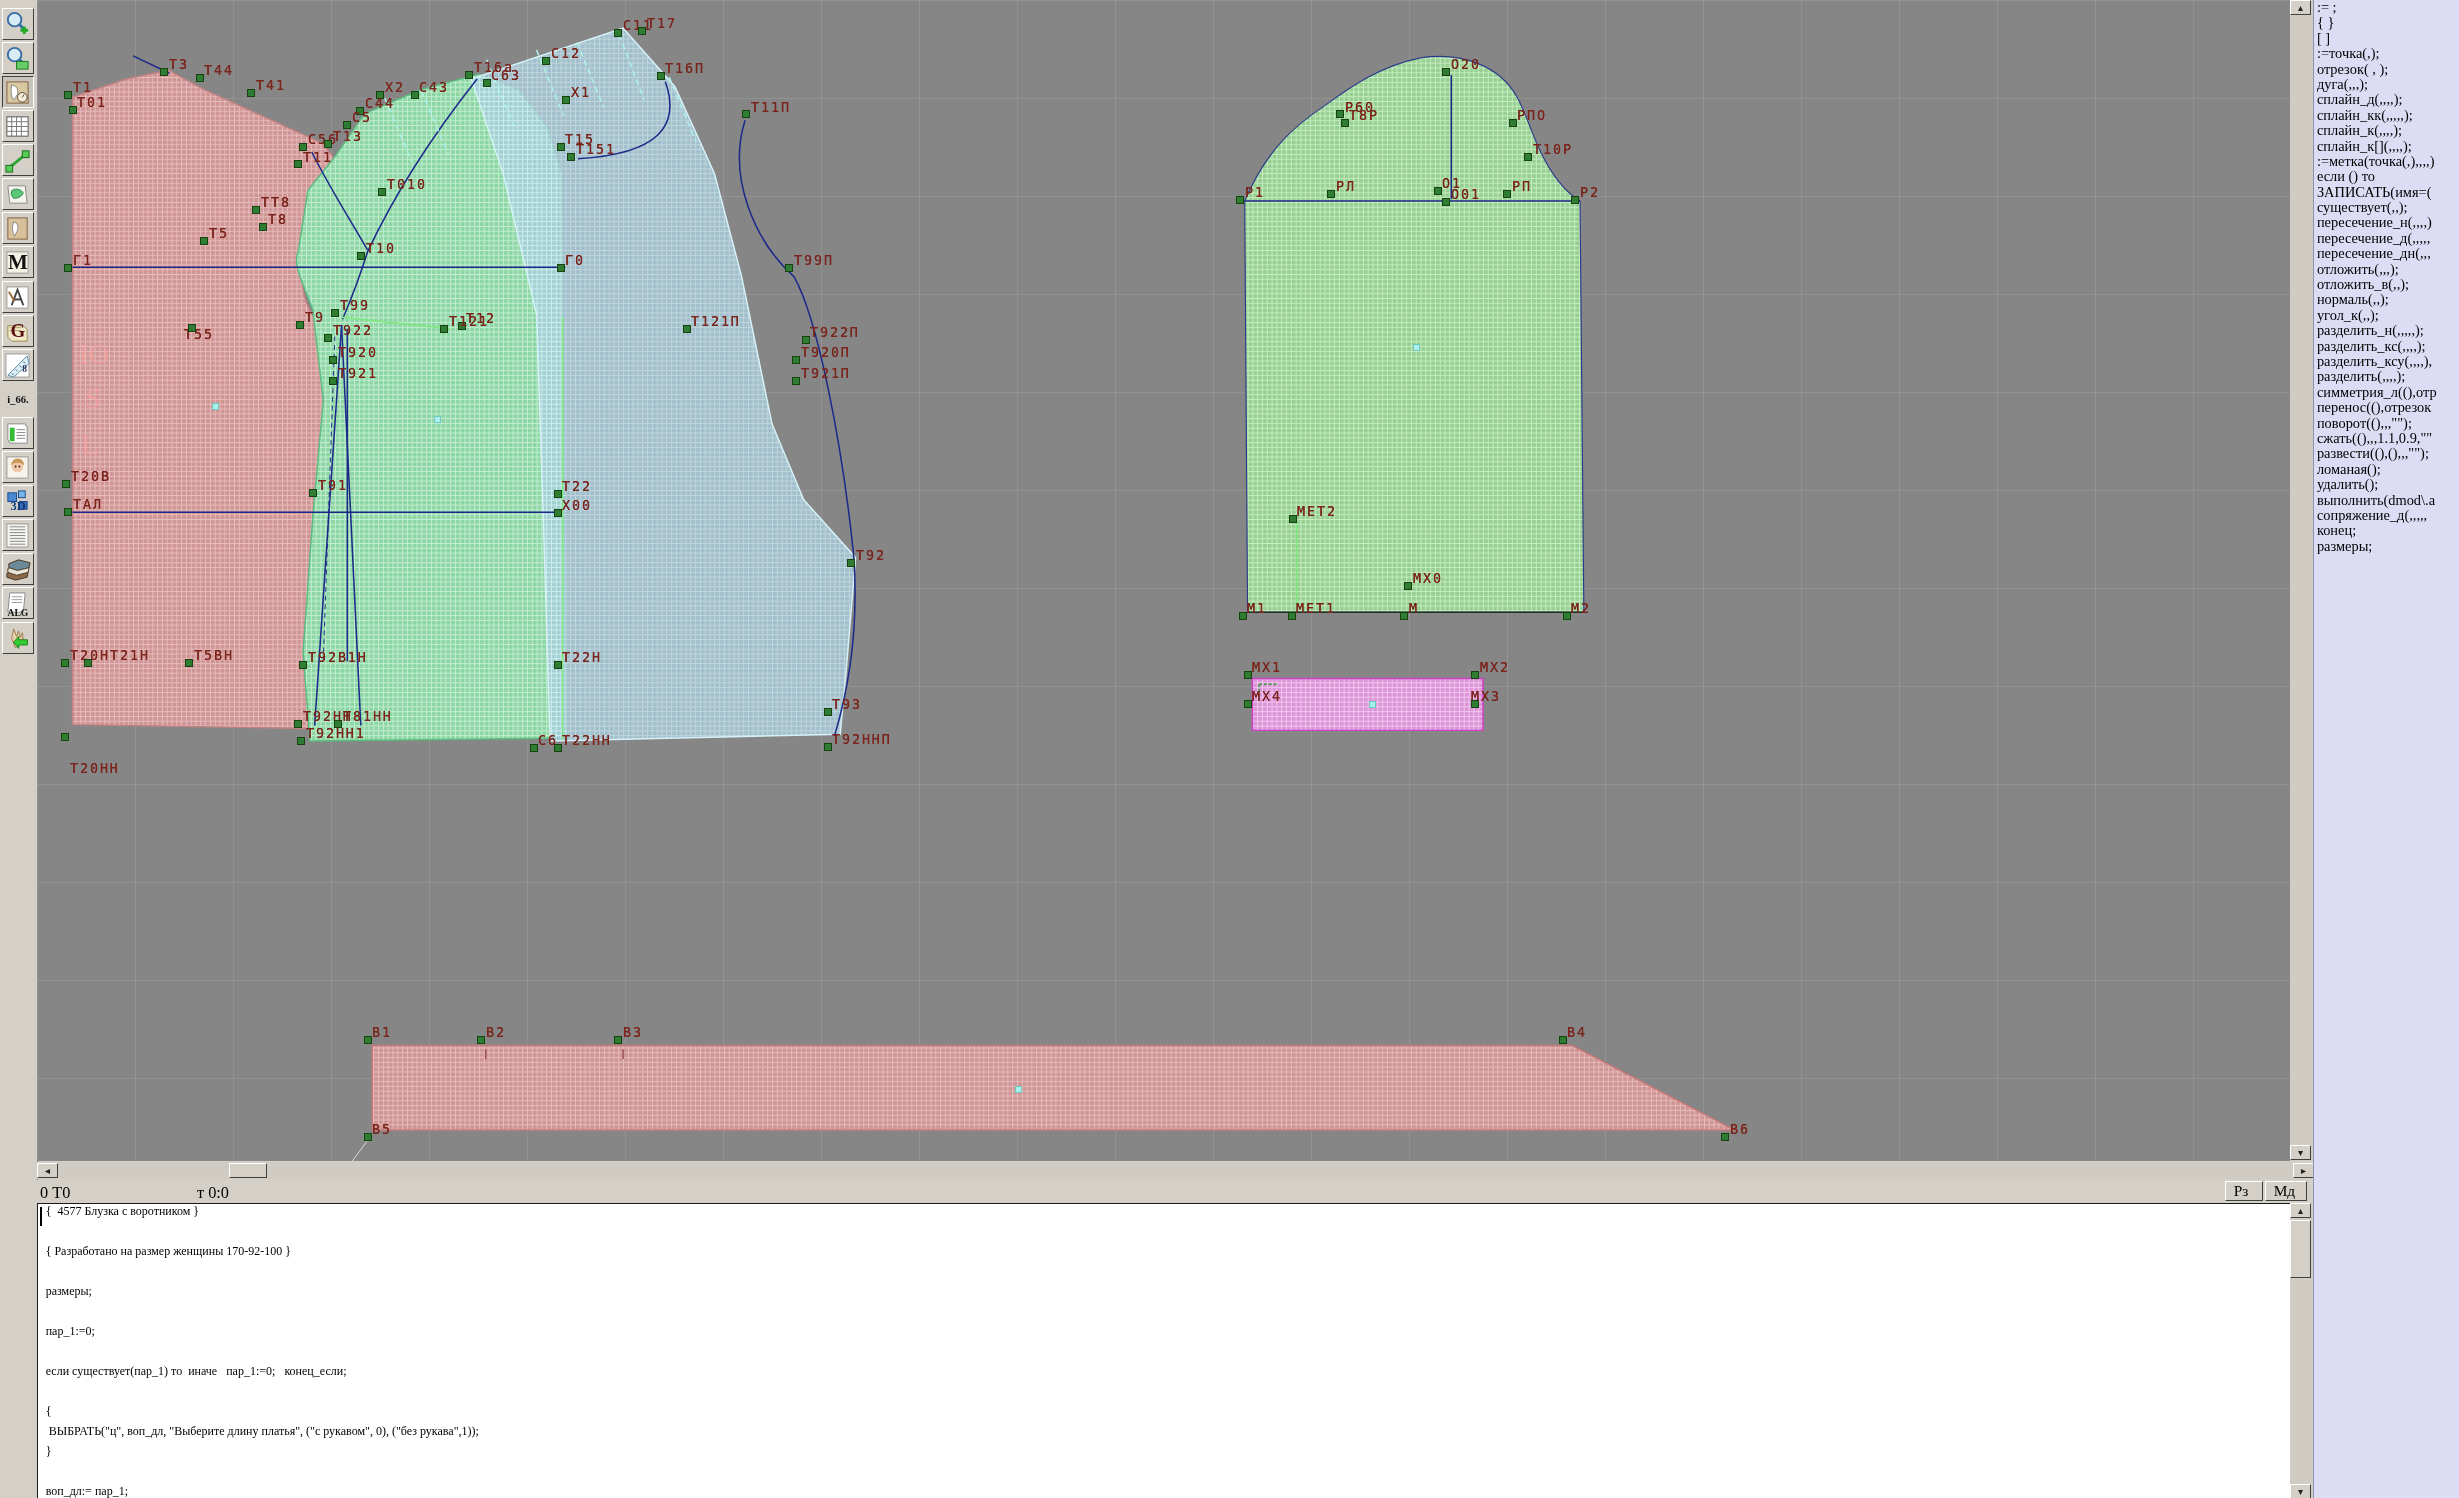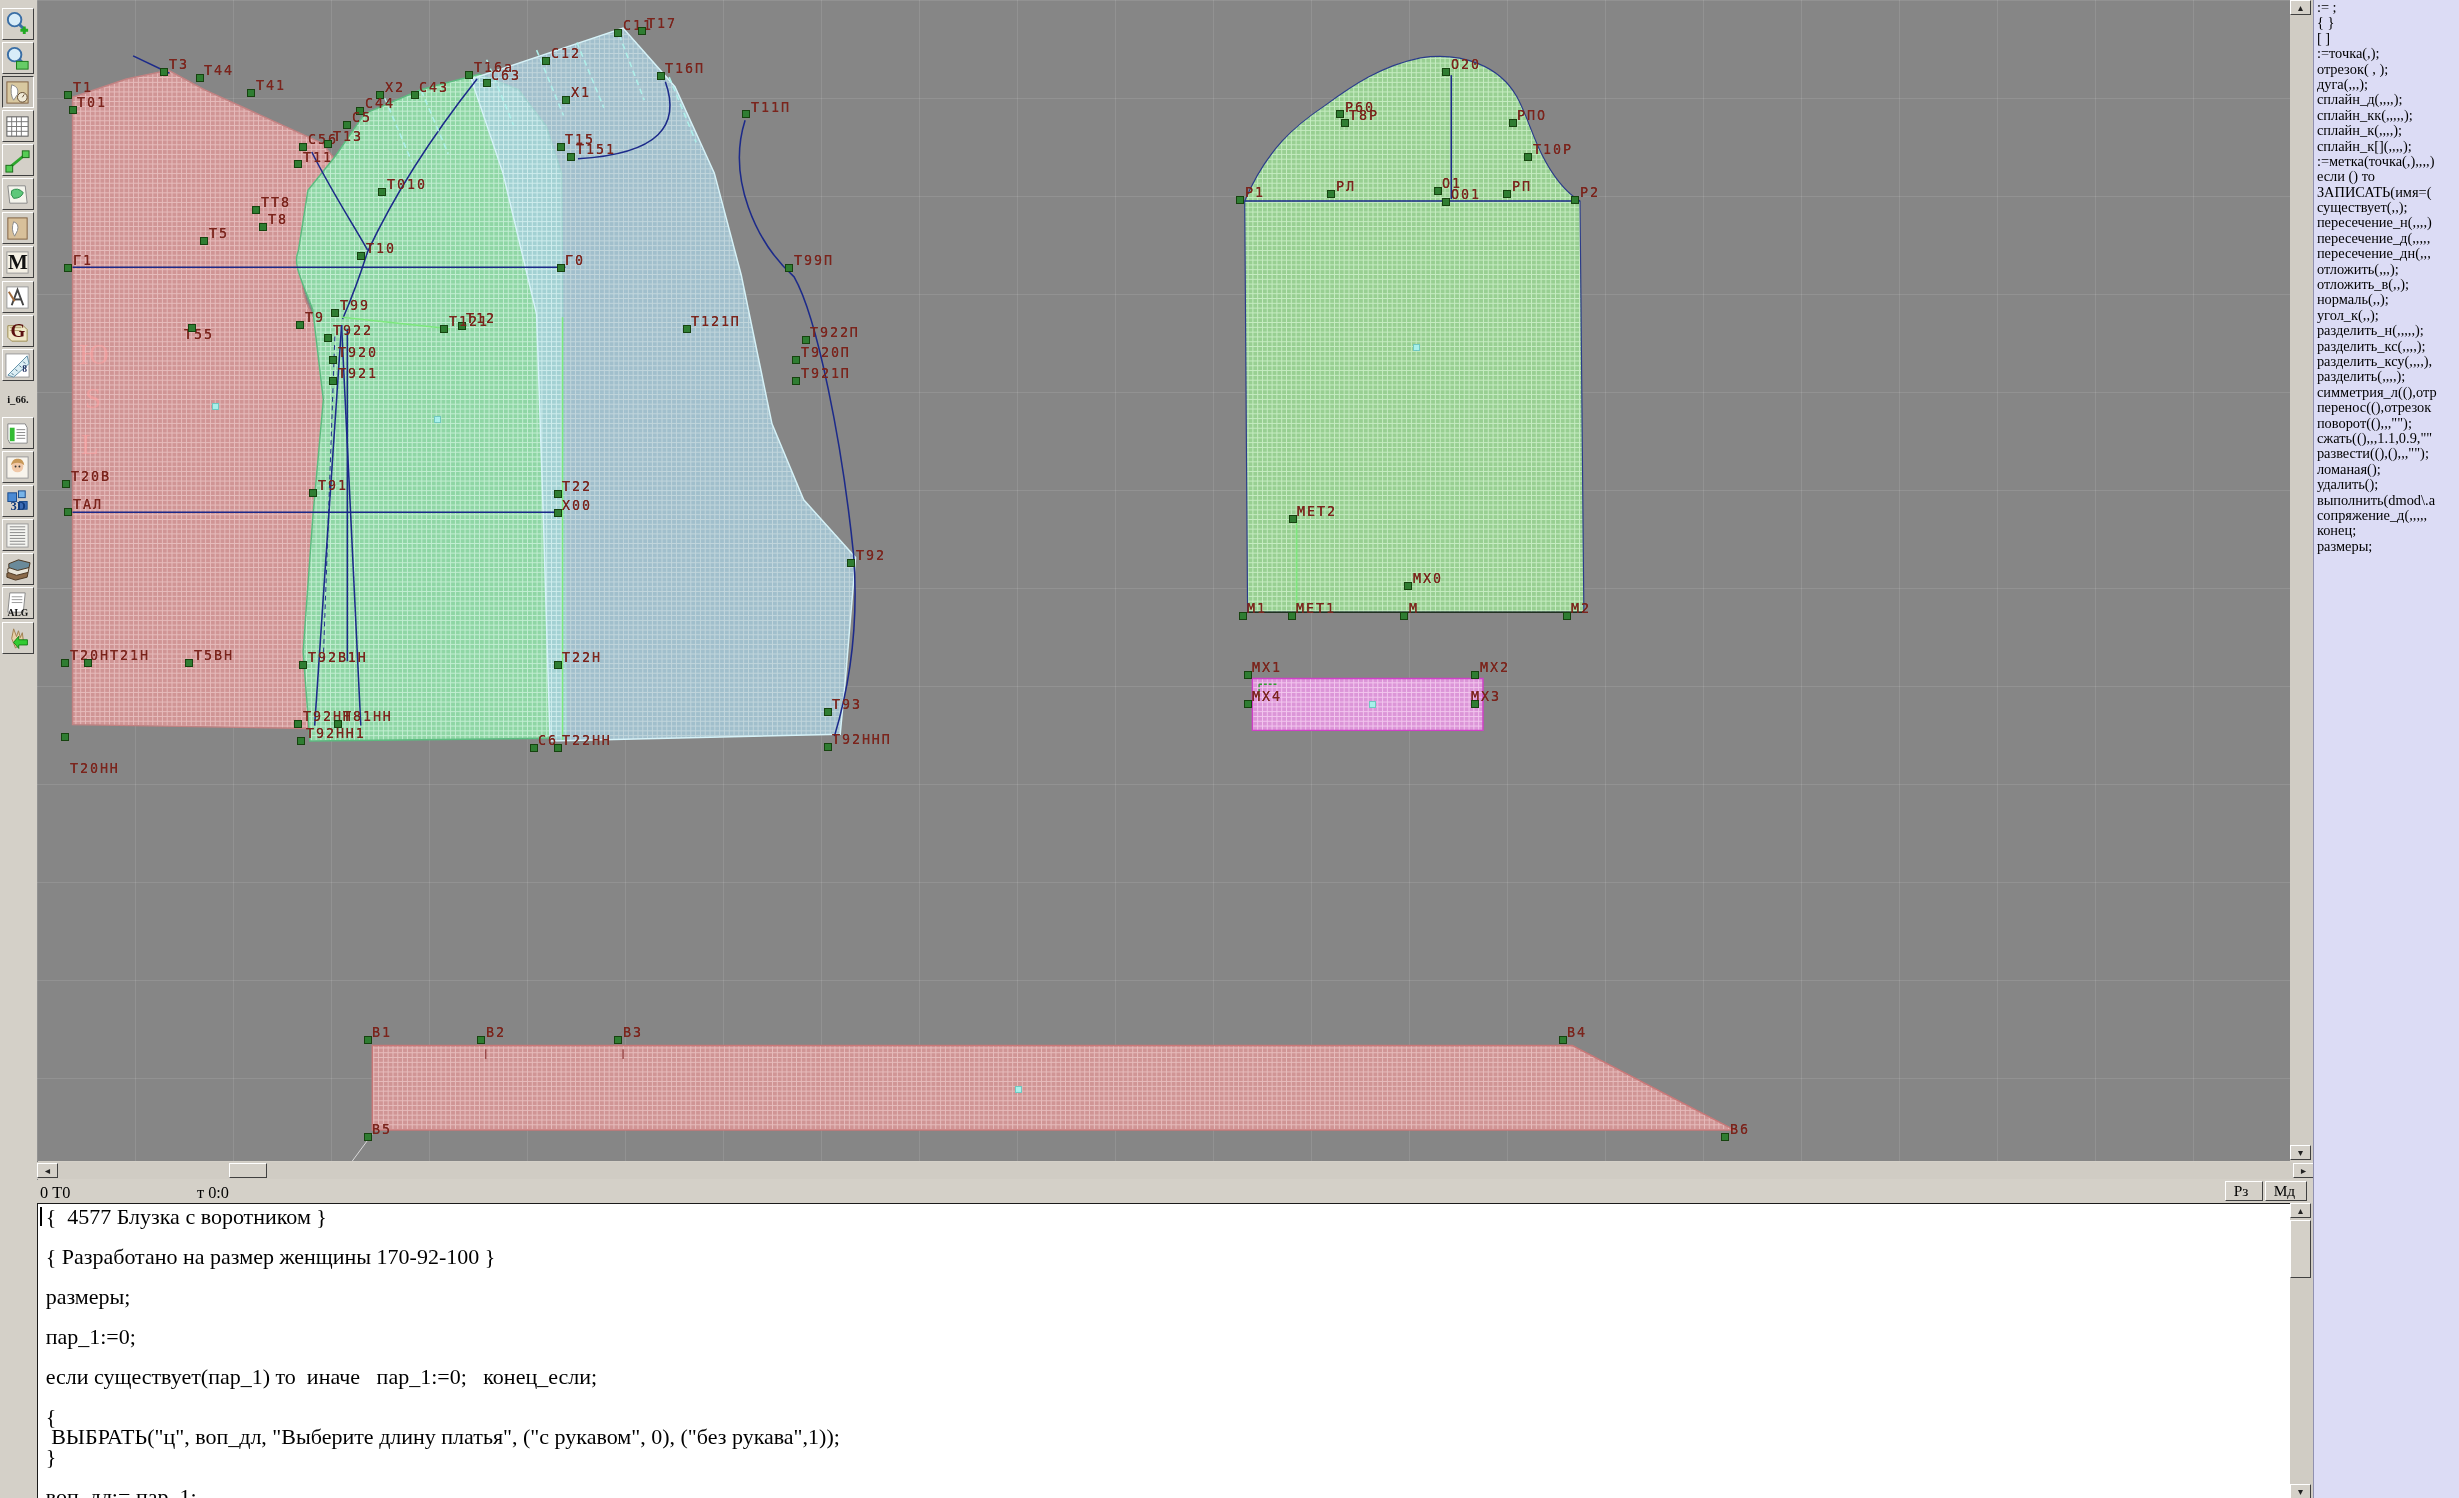--- a/index.html
+++ b/index.html
@@ -39,21 +39,21 @@
   
   #statusrow{position:absolute;left:0px;top:1180px;width:2313px;height:23px;background:#d4d0c8;
              font-family:"Liberation Serif",serif;font-size:16.3px;color:#000;}
   #statusrow .st{position:absolute;top:2.9px;}
   .st-btn{position:absolute;top:1px;height:20px;background:#d4d0c8;border:1px solid;
           border-color:#fff #404040 #404040 #fff;box-sizing:border-box;font-family:"Liberation Serif",serif;
           font-size:15.4px;padding:0 7.7px;display:flex;align-items:center;}
   
   #editor{position:absolute;left:37px;top:1203px;width:2254px;height:296px;background:#fff;
           border-top:1.9px solid #1a1a1a;border-left:1.9px solid #1a1a1a;box-sizing:border-box;overflow:hidden;}
-  .ed-line{height:20px;white-space:pre;font-family:"Liberation Serif",serif;font-size:22px;color:#000;
+  .ed-line{height:20px;white-space:pre;font-family:"Liberation Serif",serif;font-size:12px;color:#000;
            padding-left:7.7px;}
   #cursor{position:absolute;left:1.9px;top:2.9px;width:1.9px;height:19px;background:#000;}
   
   #rpanel{position:absolute;left:2313px;top:0;width:146px;height:1499px;background:#dcdcf5;
           border-left:1px solid #9090b0;overflow:hidden;}
   .cmd{height:15.4px;line-height:15.4px;white-space:nowrap;font-family:"Liberation Serif",serif;
        font-size:14.4px;color:#000;padding-left:2.9px;overflow:hidden;}
 </style>
 </head>
 <body>

